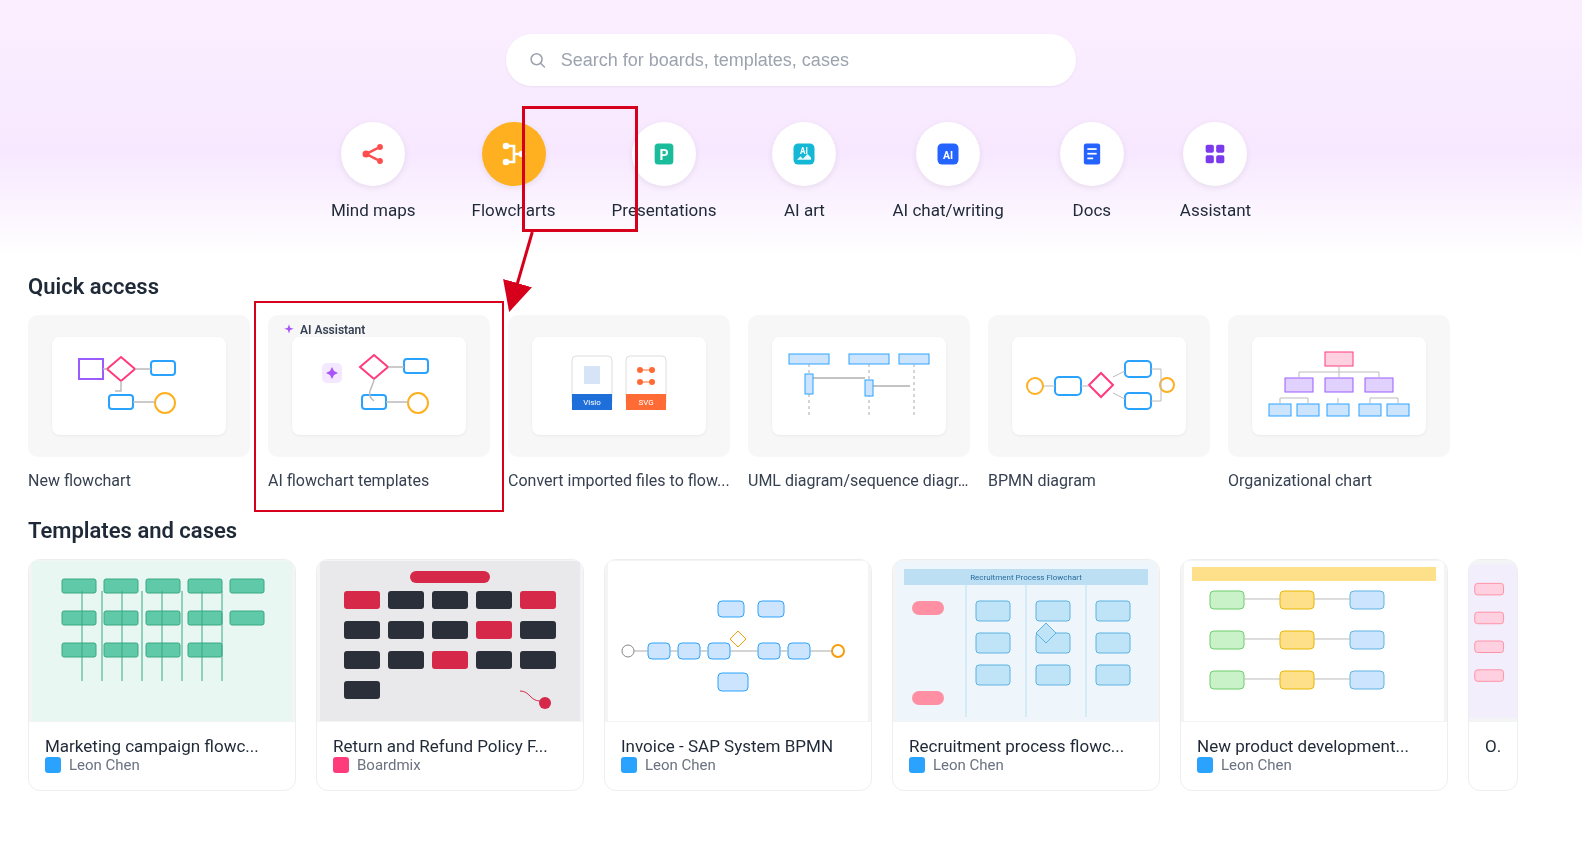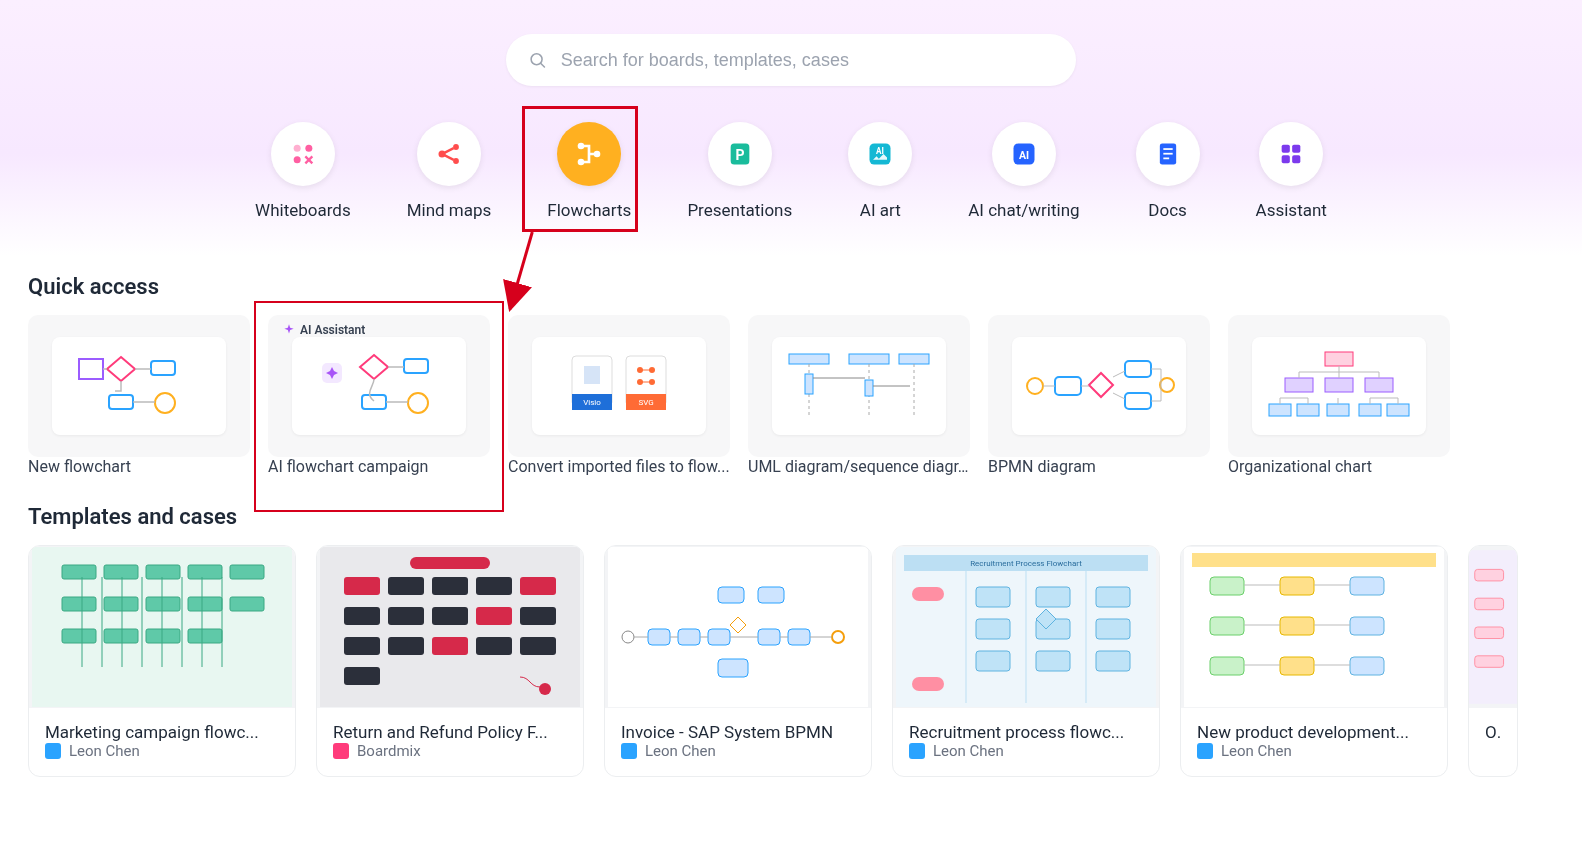--- a/index.html
+++ b/index.html
@@ -16,21 +16,21 @@
 .cat-circle.active { background: #ffb020; }
 .cat-label { font-size: 17px; color: #1f2937; }
 .red-box-cat { border: 3px solid #d6001c; position: absolute; pointer-events: none; }
 .arrow-svg { position: absolute; pointer-events: none; }
 .section { padding: 18px 28px 0 28px; }
 .section-title { font-size: 22px; font-weight: 600; margin-bottom: 16px; }
 .qa-row { display: flex; gap: 18px; }
 .qa-card { width: 222px; cursor: pointer; }
 .qa-thumb { background: #f7f7f8; border-radius: 10px; height: 142px; display: flex; align-items: center; justify-content: center; overflow: hidden; position: relative; }
 .qa-inner { background: #fff; border-radius: 8px; width: 174px; height: 98px; display: flex; align-items: center; justify-content: center; position: relative; box-shadow: 0 1px 3px rgba(0,0,0,0.06); }
-.qa-label { font-size: 16px; color: #374151; white-space: nowrap; overflow: hidden; text-overflow: ellipsis; }
+.qa-label { font-size: 16px; margin-top: 14px; color: #374151; white-space: nowrap; overflow: hidden; text-overflow: ellipsis; }
 .ai-badge { position: absolute; top: 8px; left: 14px; font-size: 12px; font-weight: 600; color: #374151; display: flex; align-items: center; gap: 4px; }
 .red-box-qa { border: 2px solid #d6001c; position: absolute; pointer-events: none; }
 .tpl-section { padding: 28px 28px 0 28px; }
 .tpl-row { display: flex; gap: 20px; overflow: hidden; }
 .tpl-card { width: 268px; flex: 0 0 268px; border: 1px solid #eceef0; border-radius: 12px; overflow: hidden; cursor: pointer; }
 .tpl-thumb { height: 162px; background: #f3f4f6; display: flex; align-items: center; justify-content: center; }
 .tpl-body { padding: 14px 16px 16px 16px; }
 .tpl-title { font-size: 17px; font-weight: 400; white-space: nowrap; overflow: hidden; text-overflow: ellipsis; }
 .tpl-author { display: flex; align-items: center; gap: 8px; font-size: 15px; color: #6b7280; }
 .logo-b { width: 16px; height: 16px; border-radius: 3px; display: inline-block; }
@@ -47,31 +47,20 @@
           <circle cx="11" cy="11" r="7"></circle>
           <line x1="21" y1="21" x2="16.5" y2="16.5"></line>
         </svg>
       <input type="text" placeholder="Search for boards, templates, cases" style="">
     </div>
   </div>
   <div class="categories" id="categories">
       <div class="cat">
         <div class="cat-circle ">
           <svg width="28" height="28" viewBox="0 0 24 24">
-            <circle cx="7" cy="7" r="3" fill="#ff5fa2" opacity=".5"></circle>
-            <circle cx="17" cy="7" r="3" fill="#ff5fa2"></circle>
-            <circle cx="7" cy="17" r="3" fill="#ff5fa2"></circle>
-            <path d="M14 14l6 6M20 14l-6 6" stroke="#ff5fa2" stroke-width="2"></path>
-          </svg>
-        </div>
-        <div class="cat-label">Whiteboards</div>
-      </div>
-      <div class="cat">
-        <div class="cat-circle ">
-          <svg width="28" height="28" viewBox="0 0 24 24">
             <circle cx="6" cy="12" r="3" fill="#ff4d4d"></circle>
             <circle cx="18" cy="6" r="2.5" fill="#ff4d4d"></circle>
             <circle cx="18" cy="18" r="2.5" fill="#ff4d4d"></circle>
             <line x1="8" y1="11" x2="16" y2="7" stroke="#ff4d4d" stroke-width="2"></line>
             <line x1="8" y1="13" x2="16" y2="17" stroke="#ff4d4d" stroke-width="2"></line>
           </svg>
         </div>
         <div class="cat-label">Mind maps</div>
       </div>
       <div class="cat">
@@ -175,21 +164,21 @@
               <rect x="18" y="16" width="20" height="20" rx="5" fill="#f3e8ff"></rect>
               <path d="M28 20l2 4 4 2-4 2-2 4-2-4-4-2 4-2z" fill="#a855f7"></path>
               <path d="M70 8l14 12-14 12-14-12z" fill="none" stroke="#ff3b7b" stroke-width="2"></path>
               <rect x="100" y="12" width="24" height="14" rx="3" fill="none" stroke="#2aa3ff" stroke-width="2"></rect>
               <rect x="58" y="48" width="24" height="14" rx="3" fill="none" stroke="#2aa3ff" stroke-width="2"></rect>
               <circle cx="114" cy="56" r="10" fill="none" stroke="#ffb020" stroke-width="2"></circle>
               <path d="M84 20h16M70 32c0 8-10 14 0 22M82 55h22" stroke="#bbb" stroke-width="1.5" fill="none"></path>
             </svg>
           </div>
         </div>
-        <div class="qa-label">AI flowchart campaign</div>
+        <div class="qa-label">AI flowchart templates</div>
       </div>
       <div class="qa-card">
         <div class="qa-thumb">
           <div class="qa-inner">
             <svg width="150" height="80" viewBox="0 0 150 80">
               <rect x="28" y="10" width="40" height="50" rx="4" fill="#fff" stroke="#ddd"></rect>
               <rect x="28" y="48" width="40" height="16" rx="0" fill="#1e6fd9"></rect>
               <text x="48" y="59" font-size="8" fill="#fff" text-anchor="middle">Visio</text>
               <rect x="40" y="20" width="16" height="18" fill="#d6e4f7"></rect>
               <rect x="82" y="10" width="40" height="50" rx="4" fill="#fff" stroke="#ddd"></rect>

